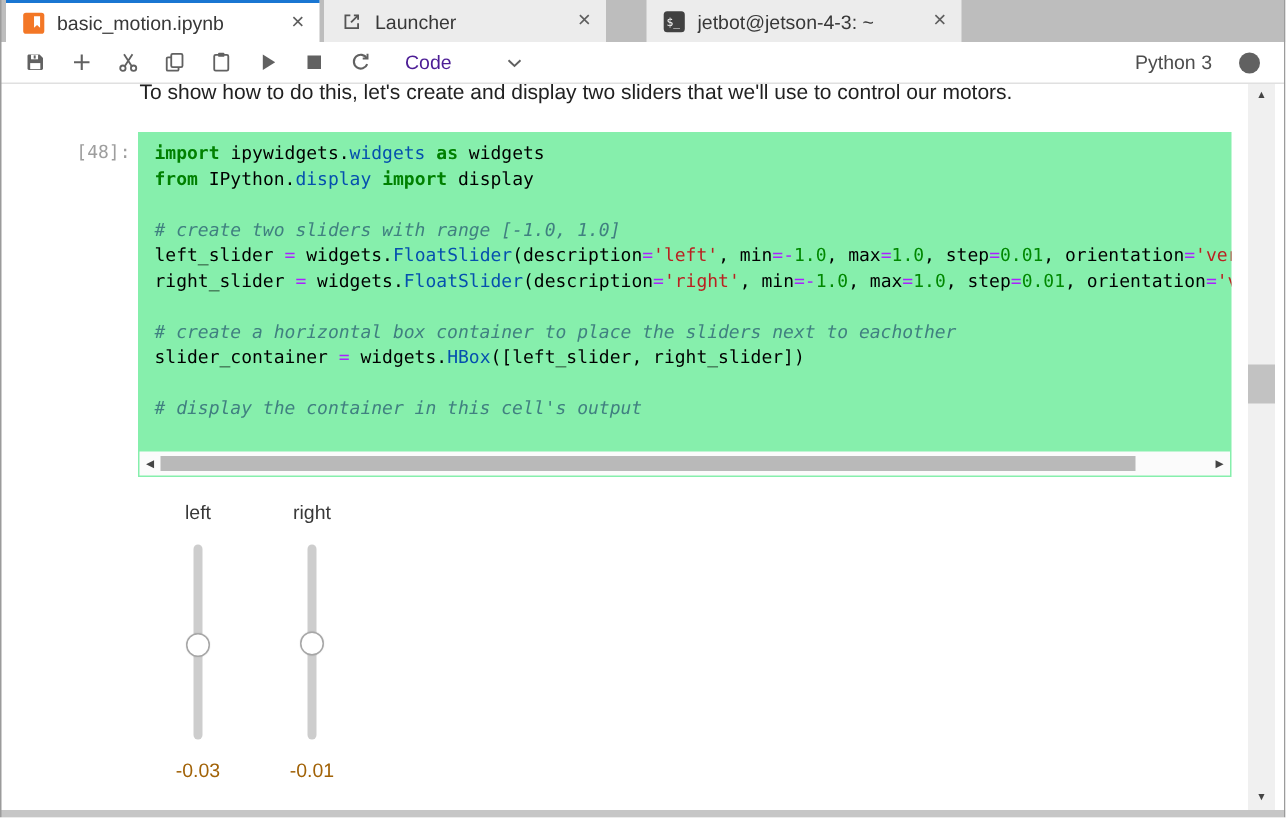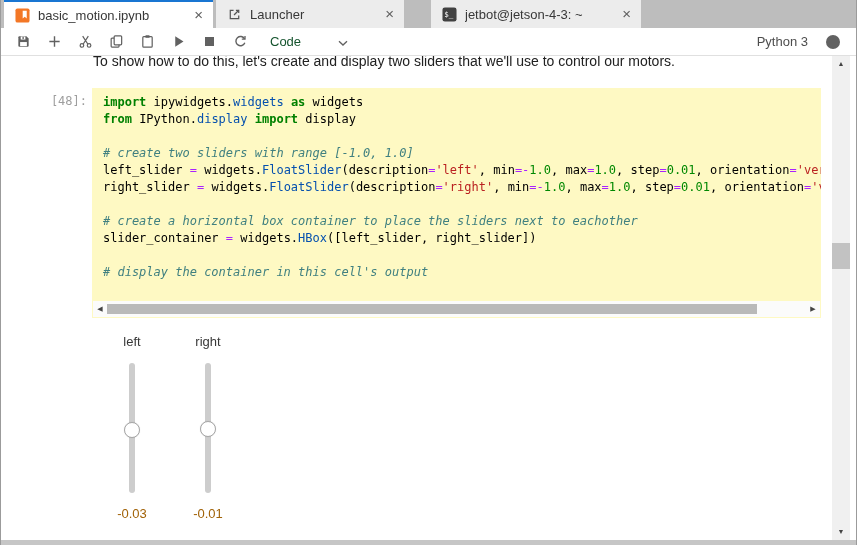--- a/index.html
+++ b/index.html
@@ -19,32 +19,32 @@
   .tab-icon { width:15px; height:15px; flex:0 0 15px; display:inline-block; }
   #tab0 { left:4px;  width:209px; }
   #tab1 { left:216px; width:188px; }
   #tab2 { left:431px; width:210px; }
 
   
   .toolbar { position:absolute; left:0; top:28px; width:857px; height:28px; background:#fff; border-bottom:1px solid #e0e0e0; display:flex; align-items:center; }
   .tb-btn { width:16px; height:16px; margin-left:15px; display:flex; align-items:center; justify-content:center; }
   .tb-btn svg { width:15px; height:15px; }
   .celltype { display:flex; align-items:center; margin-left:22px; width:78px; justify-content:space-between; }
-  .celltype-label { font-size:13px; color:#14532d; }
+  .celltype-label { font-size:13px; color:#4c1d95; }
   .toolbar-spacer { flex:1; }
   .kernel-name { font-size:13px; color:#4d4d4d; margin-right:18px; }
   .kernel-dot { width:14px; height:14px; border-radius:50%; background:#616161; margin-right:17px; }
 
   
   .content { position:absolute; left:1px; top:56px; width:855px; height:484px; background:#fff; overflow:hidden; }
   .md-text { position:absolute; left:92px; top:-3px; font-size:14px; color:#212121; white-space:nowrap; }
 
   .prompt { position:absolute; left:30px; top:38px; width:56px; text-align:right;
             font-family:"DejaVu Sans Mono", monospace; font-size:12px; color:#9e9e9e; }
-  .cell { position:absolute; left:91px; top:32px; width:729px; height:230px; background:#fef9c3; }
+  .cell { position:absolute; left:91px; top:32px; width:729px; height:230px; background:#86efac; }
   .code-area { position:absolute; left:0; top:0; right:0; bottom:17px; overflow:hidden; padding:6px 0 0 11px; }
   .code-line { font-family:"DejaVu Sans Mono", monospace; font-size:12px; line-height:17px; white-space:pre; }
   .tok-kw  { color:#008000; font-weight:bold; }
   .tok-prop{ color:#0550ae; }
   .tok-op  { color:#aa22ff; }
   .tok-str { color:#ba2121; }
   .tok-num { color:#008800; }
   .tok-com { color:#408080; font-style:italic; }
   .tok-txt { color:#000; }
 

